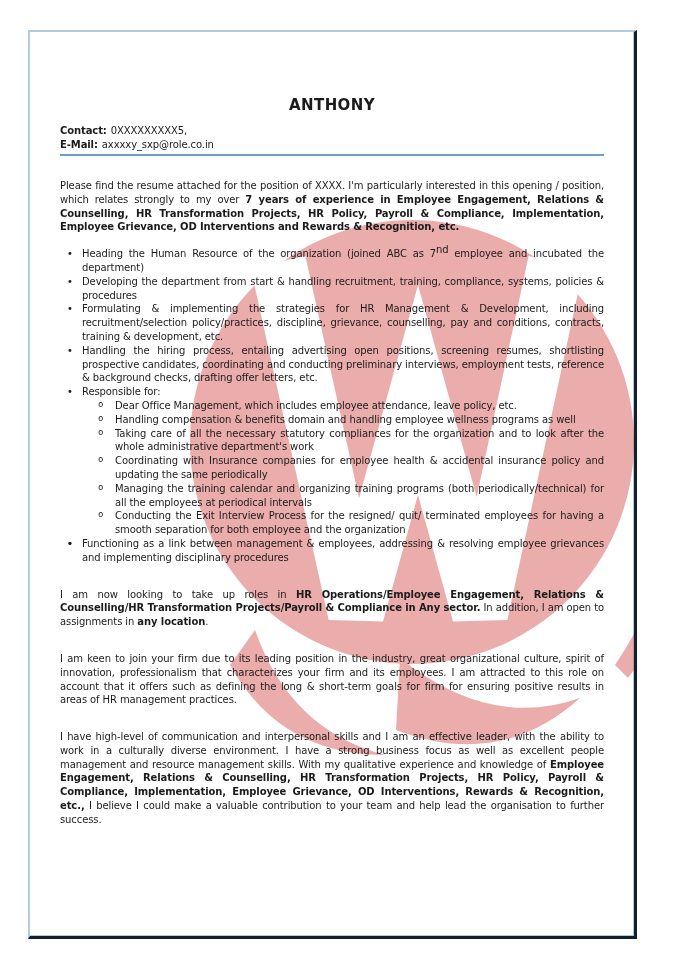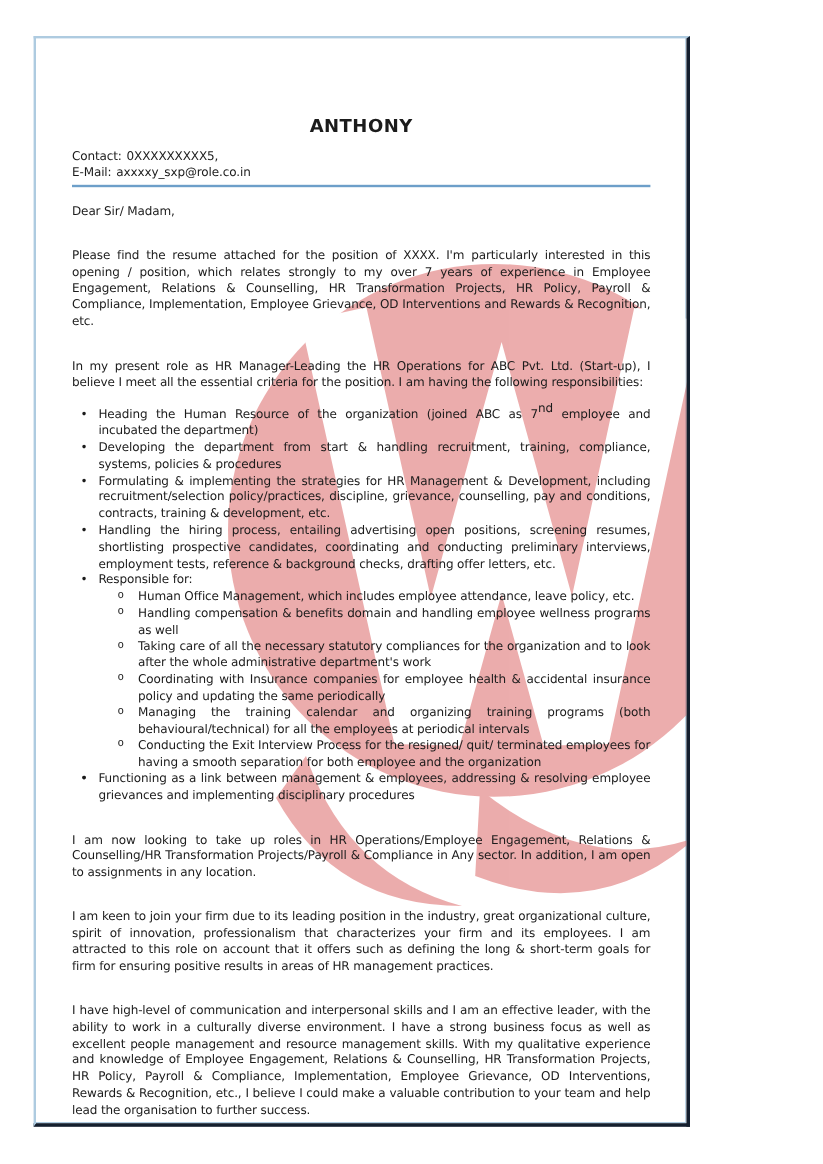--- a/index.html
+++ b/index.html
@@ -8,21 +8,21 @@
     --border-dark:#141f2e;
     --watermark:#d95c5c;
     --text:#1b1b1b;
   }
   html,body{margin:0;padding:0;}
   body{
     width:686px;height:970px;background:#ffffff;position:relative;
     font-family:"DejaVu Sans","Liberation Sans",sans-serif;color:var(--text);
   }
   .page{
-    position:absolute;left:28px;top:30px;width:547px;height:909px;
+    position:absolute;left:28px;top:30px;width:609px;height:909px;
     box-sizing:border-box;background:#ffffff;overflow:hidden;
     border-top:2px solid var(--border-light);
     border-left:2px solid var(--border-light);
     border-right:3px solid var(--border-dark);
     border-bottom:3px solid var(--border-dark);
     box-shadow:inset -1px -1px 0 var(--border-light);
   }
   .watermark{
     position:absolute;left:130px;top:178px;width:530px;height:560px;
     opacity:0.5;z-index:0;pointer-events:none;
@@ -30,21 +30,21 @@
   .content{
     position:relative;z-index:1;
     padding:64px 30px 0 30px;
     font-size:10px;letter-spacing:-0.1px;line-height:13.8px;
   }
   .title{
     text-align:center;font-weight:bold;font-size:15px;letter-spacing:0.4px;
     margin-bottom:10px;line-height:18px;
   }
   .contact-line{line-height:13.5px;}
-  .b{font-weight:normal;}
+  .b{font-weight:bold;}
   .lbl{margin-right:4px;}
   .rule{border-top:2px solid var(--accent);margin-top:3px;}
   .dated{margin-top:20px;}
   .salutation{margin-top:14px;}
   .para{margin-top:23px;text-align:justify;}
   .list{margin-top:13px;}
   .li{position:relative;text-align:justify;}
   .li.l1{padding-left:22px;}
   .li.l1 .marker{position:absolute;left:7px;top:0;}
   .li.l2{padding-left:55px;}
@@ -71,36 +71,34 @@
 
     <div class="contact-line">
       <span class="b lbl">Contact:</span><span>0XXXXXXXXX5,</span>
     </div>
     <div class="contact-line">
       <span class="b lbl">E-Mail:</span><span>axxxxy_sxp@role.co.in</span>
     </div>
 
     <div class="rule"></div>
 
-    <div class="salutation">Dear Sir/ Madam,</div>
 
     <div>
         <div class="para"><span>Please find the resume attached for the position of XXXX. I'm particularly interested in this opening / position, which relates strongly to my over </span><span class="b">7 years of experience in Employee Engagement, Relations &amp; Counselling, HR Transformation Projects, HR Policy, Payroll &amp; Compliance, Implementation, Employee Grievance, OD Interventions and Rewards &amp; Recognition, etc.</span></div>
-        <div class="para"><span>In my present role as </span><span class="b">HR Manager-Leading the HR Operations for ABC Pvt. Ltd. (Start-up)</span><span>, I believe I meet all the essential criteria for the position. I am having the following responsibilities:</span></div>
         <div class="list">
           <div class="li l1"><span class="marker">•</span><span>Heading the Human Resource of the organization (joined ABC as 7</span><sup>nd</sup><span> employee and incubated the department)</span></div>
           <div class="li l1"><span class="marker">•</span><span>Developing the department from start &amp; handling recruitment, training, compliance, systems, policies &amp; procedures</span></div>
           <div class="li l1"><span class="marker">•</span><span>Formulating &amp; implementing the strategies for HR Management &amp; Development, including recruitment/selection policy/practices, discipline, grievance, counselling, pay and conditions, contracts, training &amp; development, etc.</span></div>
           <div class="li l1"><span class="marker">•</span><span>Handling the hiring process, entailing advertising open positions, screening resumes, shortlisting prospective candidates, coordinating and conducting preliminary interviews, employment tests, reference &amp; background checks, drafting offer letters, etc.</span></div>
           <div class="li l1"><span class="marker">•</span><span>Responsible for:</span></div>
-          <div class="li l2"><span class="marker">o</span><span>Human Office Management, which includes employee attendance, leave policy, etc.</span></div>
+          <div class="li l2"><span class="marker">o</span><span>Dear Office Management, which includes employee attendance, leave policy, etc.</span></div>
           <div class="li l2"><span class="marker">o</span><span>Handling compensation &amp; benefits domain and handling employee wellness programs as well</span></div>
           <div class="li l2"><span class="marker">o</span><span>Taking care of all the necessary statutory compliances for the organization and to look after the whole administrative department's work</span></div>
           <div class="li l2"><span class="marker">o</span><span>Coordinating with Insurance companies for employee health &amp; accidental insurance policy and updating the same periodically</span></div>
-          <div class="li l2"><span class="marker">o</span><span>Managing the training calendar and organizing training programs (both behavioural/technical) for all the employees at periodical intervals</span></div>
+          <div class="li l2"><span class="marker">o</span><span>Managing the training calendar and organizing training programs (both periodically/technical) for all the employees at periodical intervals</span></div>
           <div class="li l2"><span class="marker">o</span><span>Conducting the Exit Interview Process for the resigned/ quit/ terminated employees for having a smooth separation for both employee and the organization</span></div>
           <div class="li l1"><span class="marker">•</span></div>
           <div class="li l1"><span class="marker">•</span><span>Functioning as a link between management &amp; employees, addressing &amp; resolving employee grievances and implementing disciplinary procedures</span></div>
         </div>
         <div class="para"><span>I am now looking to take up roles in </span><span class="b">HR Operations/Employee Engagement, Relations &amp; Counselling/HR Transformation Projects/Payroll &amp; Compliance in Any sector.</span><span> In addition, I am open to assignments in </span><span class="b">any location</span><span>.</span></div>
         <div class="para"><span>I am keen to join your firm due to its leading position in the industry, great organizational culture, spirit of innovation, professionalism that characterizes your firm and its employees. I am attracted to this role on account that it offers such as defining the long &amp; short-term goals for firm for ensuring positive results in areas of HR management practices.</span></div>
         <div class="para"><span>I have high-level of communication and interpersonal skills and I am an effective leader, with the ability to work in a culturally diverse environment. I have a strong business focus as well as excellent people management and resource management skills. With my qualitative experience and knowledge of </span><span class="b">Employee Engagement, Relations &amp; Counselling, HR Transformation Projects, HR Policy, Payroll &amp; Compliance, Implementation, Employee Grievance, OD Interventions, Rewards &amp; Recognition, etc.,</span><span> I believe I could make a valuable contribution to your team and help lead the organisation to further success.</span></div>
       </div>
   </div>
 </div>

